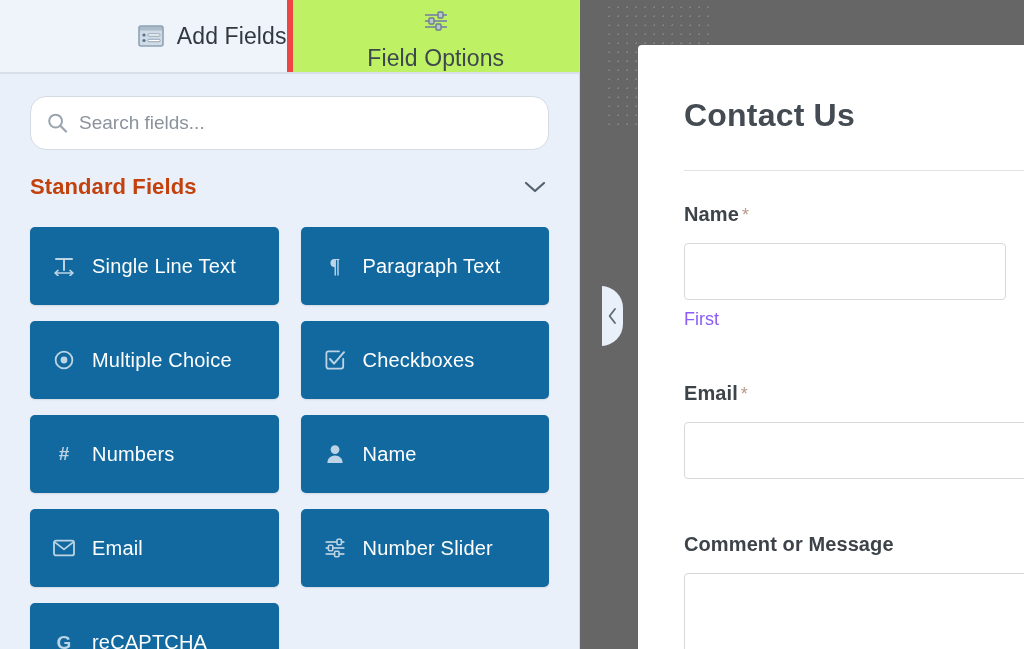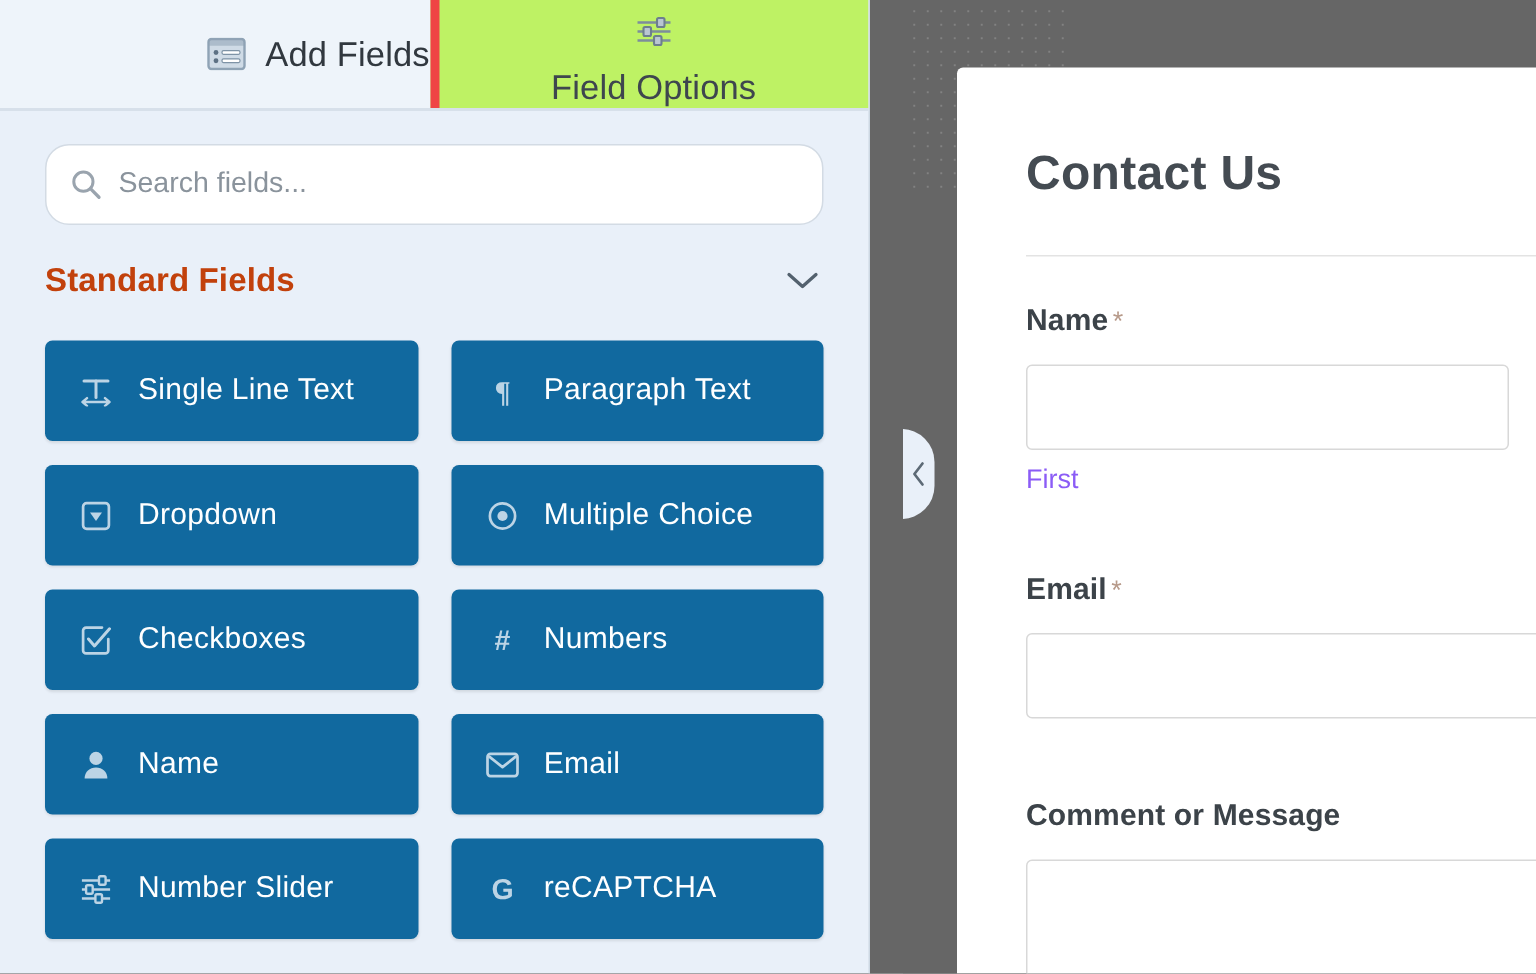--- a/index.html
+++ b/index.html
@@ -112,21 +112,21 @@
   }
 
   
   #fields-grid {
     display: grid;
     grid-template-columns: 1fr 1fr;
     gap: 16px 22px;
     padding: 27px 30px 0 30px;
   }
   .field-btn {
-    height: 67px;
+    height: 78px;
     background: #11699f;
     border-radius: 5px;
     display: flex;
     align-items: center;
     gap: 16px;
     padding-left: 22px;
     cursor: pointer;
     user-select: none;
     box-shadow: 0 1px 2px rgba(0,0,0,.10);
   }
@@ -319,29 +319,20 @@
 
       <div class="field-btn">
         <span class="fb-icon">
           <svg width="20" height="20" viewBox="0 0 20 20">
             <text x="10" y="17" font-family="'Liberation Serif', serif" font-size="20" font-weight="bold" fill="#bcd4e5" text-anchor="middle">¶</text>
           </svg>
         </span>
         <span class="fb-label">Paragraph Text</span>
       </div>
 
-      <div class="field-btn">
-        <span class="fb-icon">
-          <svg width="20" height="20" viewBox="0 0 20 20">
-            <rect x="1.4" y="1.4" width="17.2" height="17.2" rx="2.4" fill="none" stroke="#bcd4e5" stroke-width="1.8"></rect>
-            <polygon points="6,7.6 14,7.6 10,13.4" fill="#bcd4e5"></polygon>
-          </svg>
-        </span>
-        <span class="fb-label">Dropdown</span>
-      </div>
 
       <div class="field-btn">
         <span class="fb-icon">
           <svg width="20" height="20" viewBox="0 0 20 20">
             <circle cx="10" cy="10" r="8.4" fill="none" stroke="#bcd4e5" stroke-width="1.8"></circle>
             <circle cx="10" cy="10" r="3.4" fill="#bcd4e5"></circle>
           </svg>
         </span>
         <span class="fb-label">Multiple Choice</span>
       </div>

